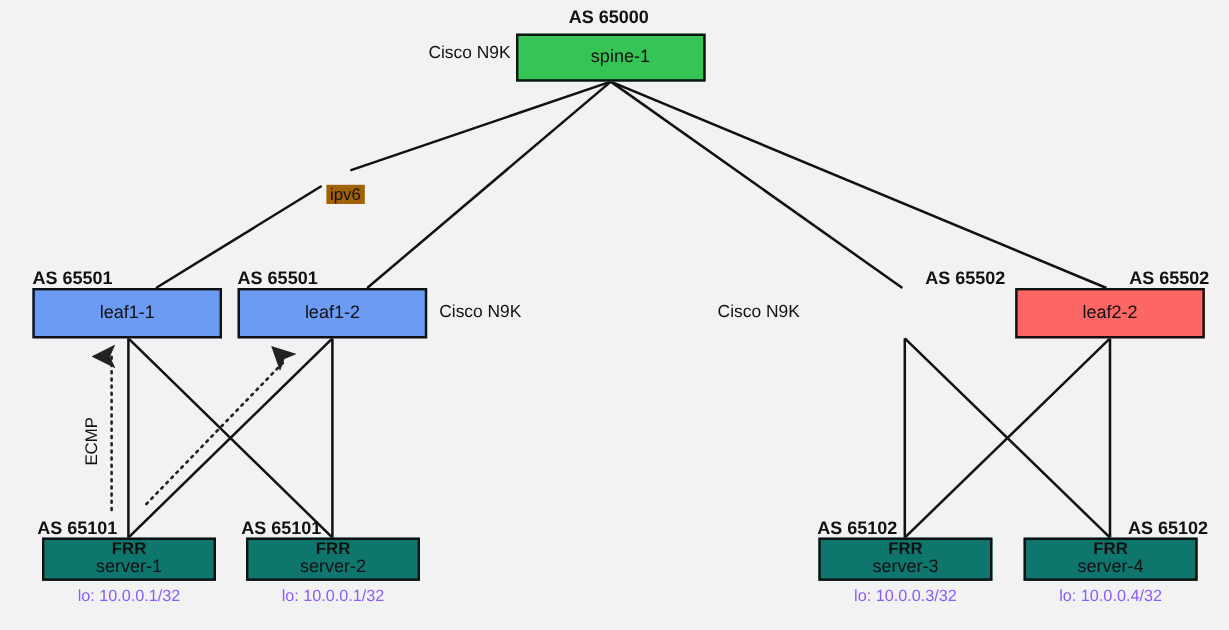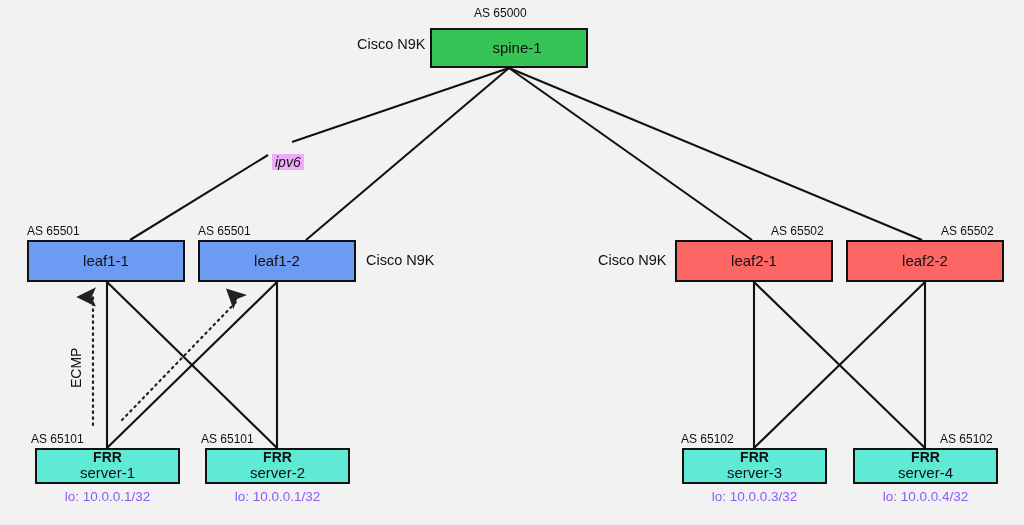--- a/index.html
+++ b/index.html
@@ -44,50 +44,49 @@
     font-weight: bold;
     font-size: 14px;
   }
   .node .n-label {
     font-weight: normal;
     font-size: 15px;
   }
   .node-spine { background: #36c457; }
   .node-leaf-blue { background: #6b9bf2; }
   .node-leaf-red  { background: #fc6765; }
-  .node-server    { background: #5eead4; }
+  .node-server    { background: #0f766e; }
 
   .as-tag {
     position: absolute;
-    font-size: 12px;
-    font-weight: normal;
+    font-size: 15px;
+    font-weight: bold;
     color: #111111;
     white-space: nowrap;
   }
   .side-tag {
     position: absolute;
     font-size: 14.5px;
     color: #111111;
     white-space: nowrap;
   }
   .lo-tag {
     position: absolute;
     font-size: 13.5px;
     color: #8b5cf6;
     white-space: nowrap;
     text-align: center;
   }
   .edge-label {
     position: absolute;
     font-size: 14px;
     color: #111111;
-    background: #f0abfc;
+    background: #a16207;
     padding: 0 3px;
     white-space: nowrap;
-    font-style: italic;
   }
   .ecmp-label {
     position: absolute;
     font-size: 14px;
     color: #111111;
     background: #f2f2f2;
     white-space: nowrap;
     transform: rotate(-90deg);
     transform-origin: left top;
     padding: 0 2px;
@@ -148,23 +147,20 @@
   </div>
 
   <div class="as-tag" style="left:198px; top:224px;">AS 65501</div>
   <div class="node node-leaf-blue" style="left:198px; top:240px; width:158px; height:42px;">
     <span class="n-label">leaf1-2</span>
   </div>
   <div class="side-tag" style="left:366px; top:252px;">Cisco N9K</div>
 
   <div class="side-tag" style="left:598px; top:252px;">Cisco N9K</div>
   <div class="as-tag" style="left:771px; top:224px;">AS 65502</div>
-  <div class="node node-leaf-red" style="left:675px; top:240px; width:158px; height:42px;">
-    <span class="n-label">leaf2-1</span>
-  </div>
 
   <div class="as-tag" style="left:941px; top:224px;">AS 65502</div>
   <div class="node node-leaf-red" style="left:846px; top:240px; width:158px; height:42px;">
     <span class="n-label">leaf2-2</span>
   </div>
 
   <div class="as-tag" style="left:31px; top:432px;">AS 65101</div>
   <div class="node node-server" style="left:35px; top:448px; width:145px; height:36px;">
     <span class="n-sub">FRR</span>
     <span class="n-label">server-1</span>

